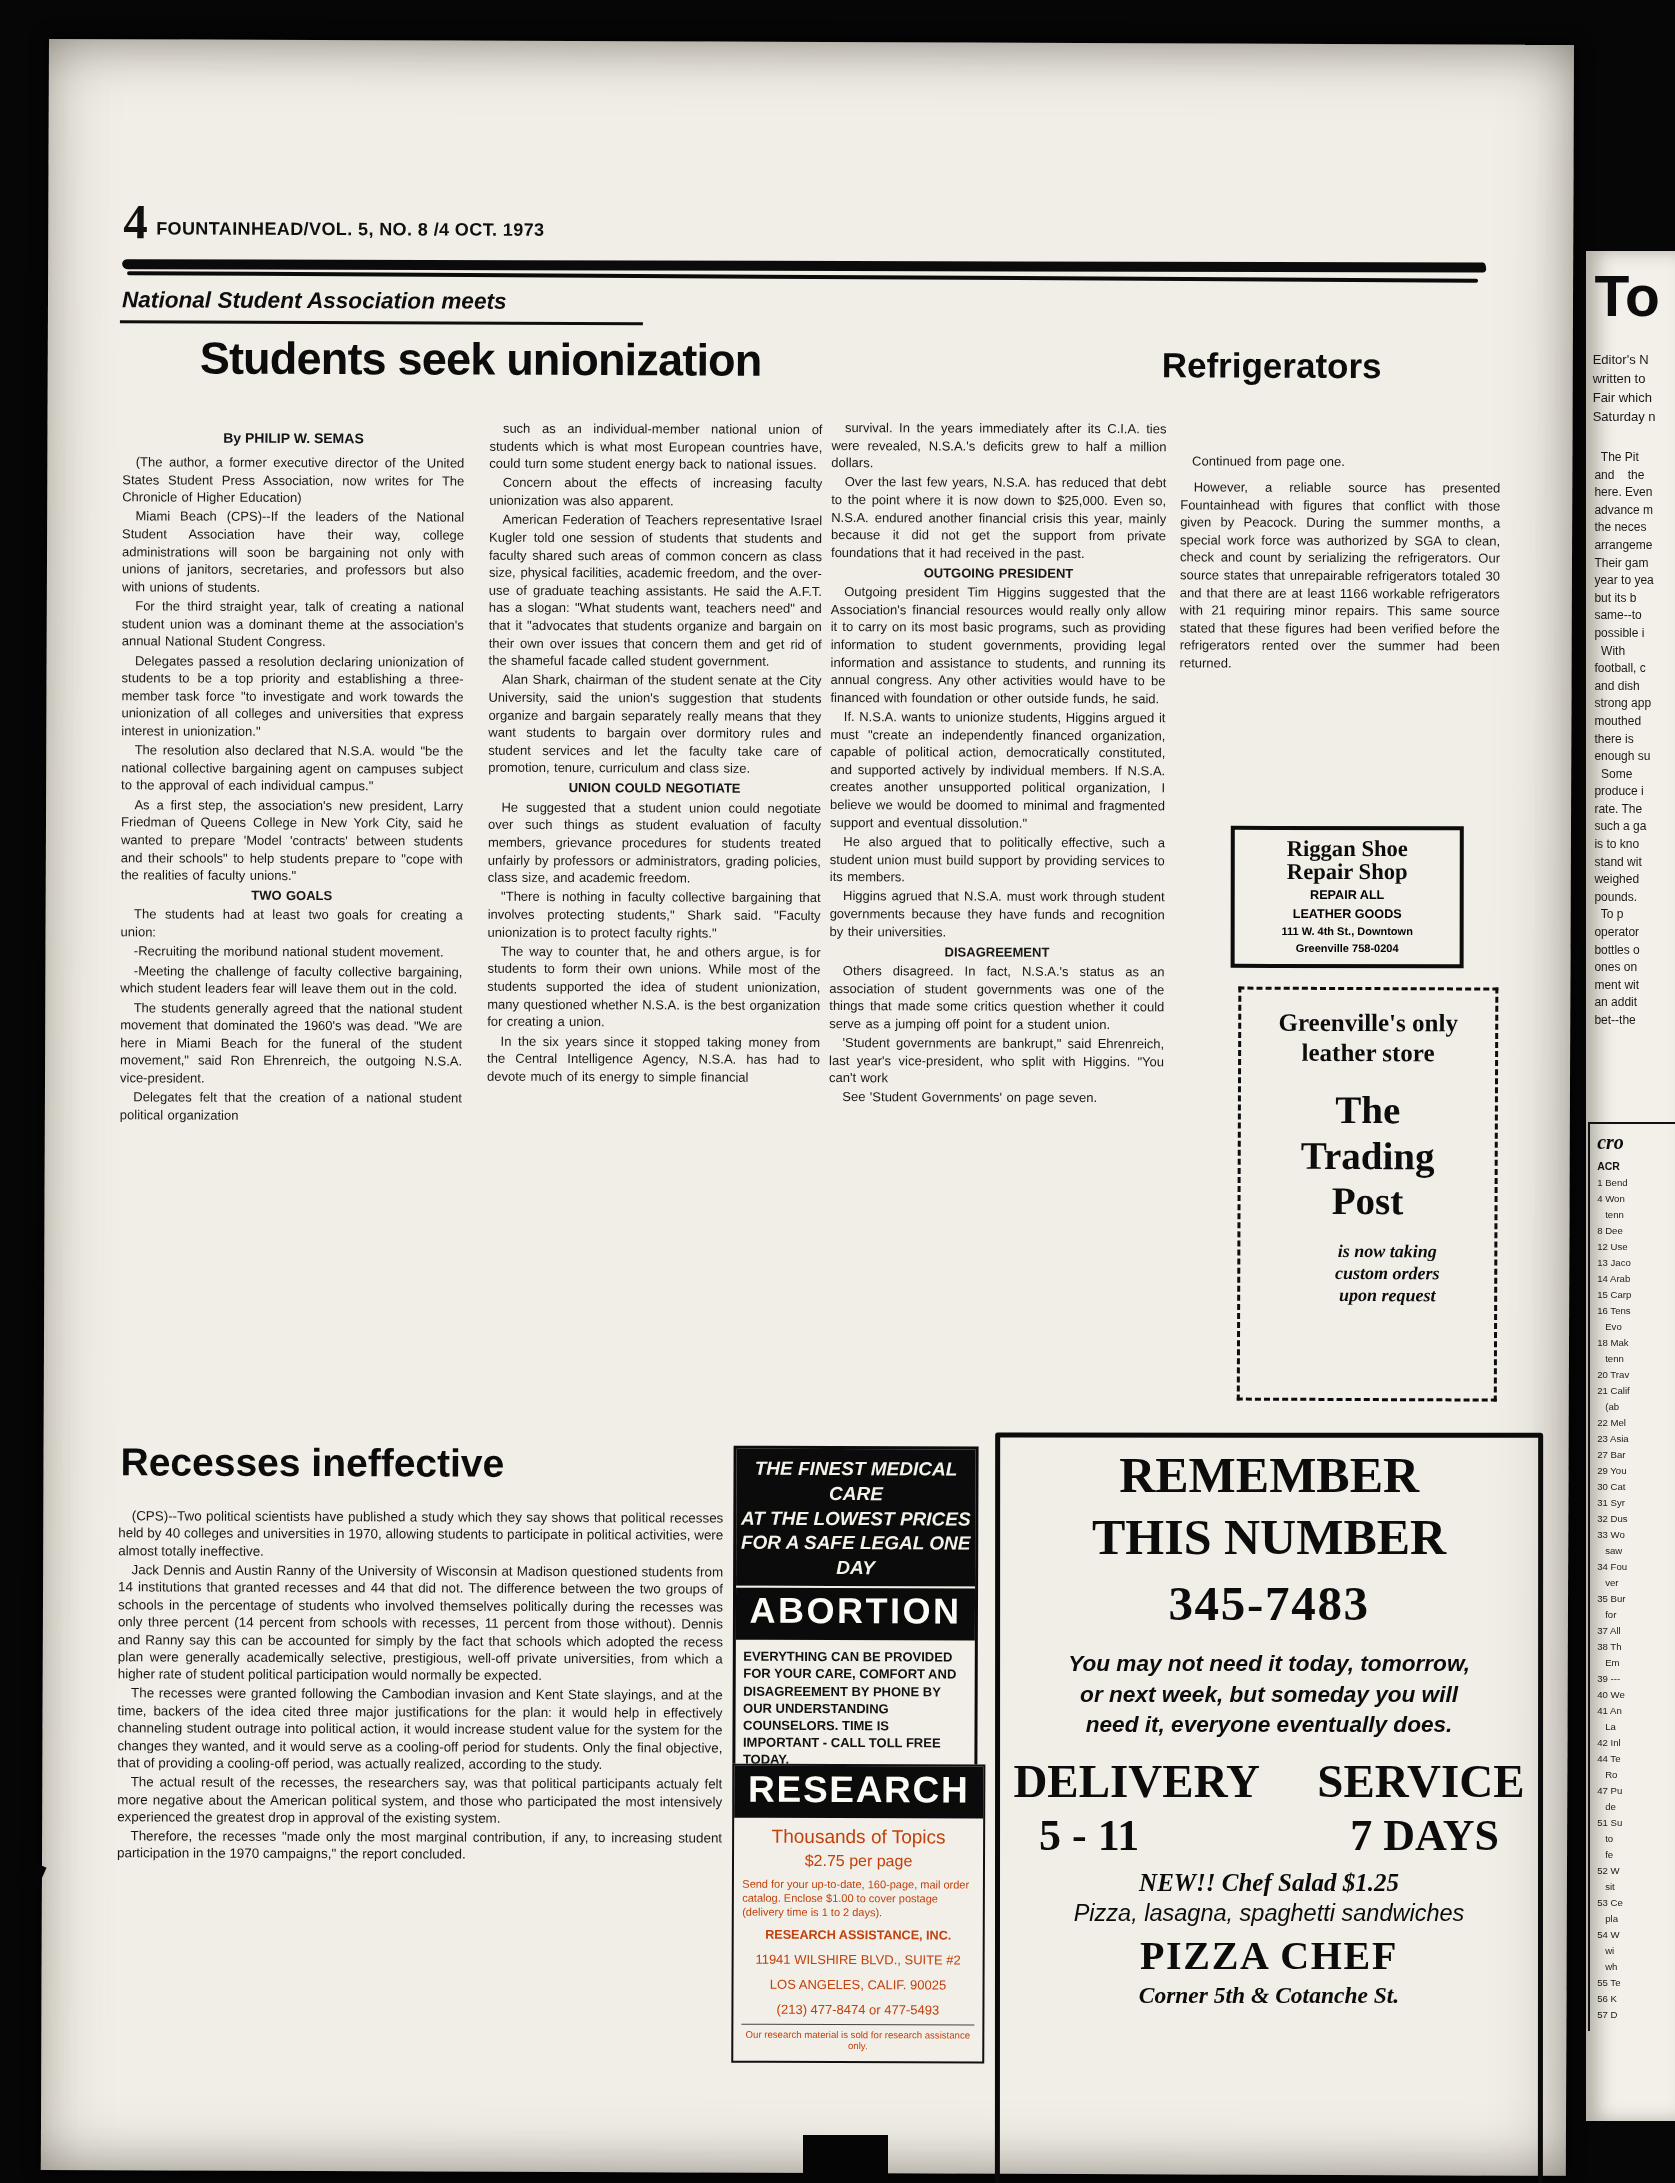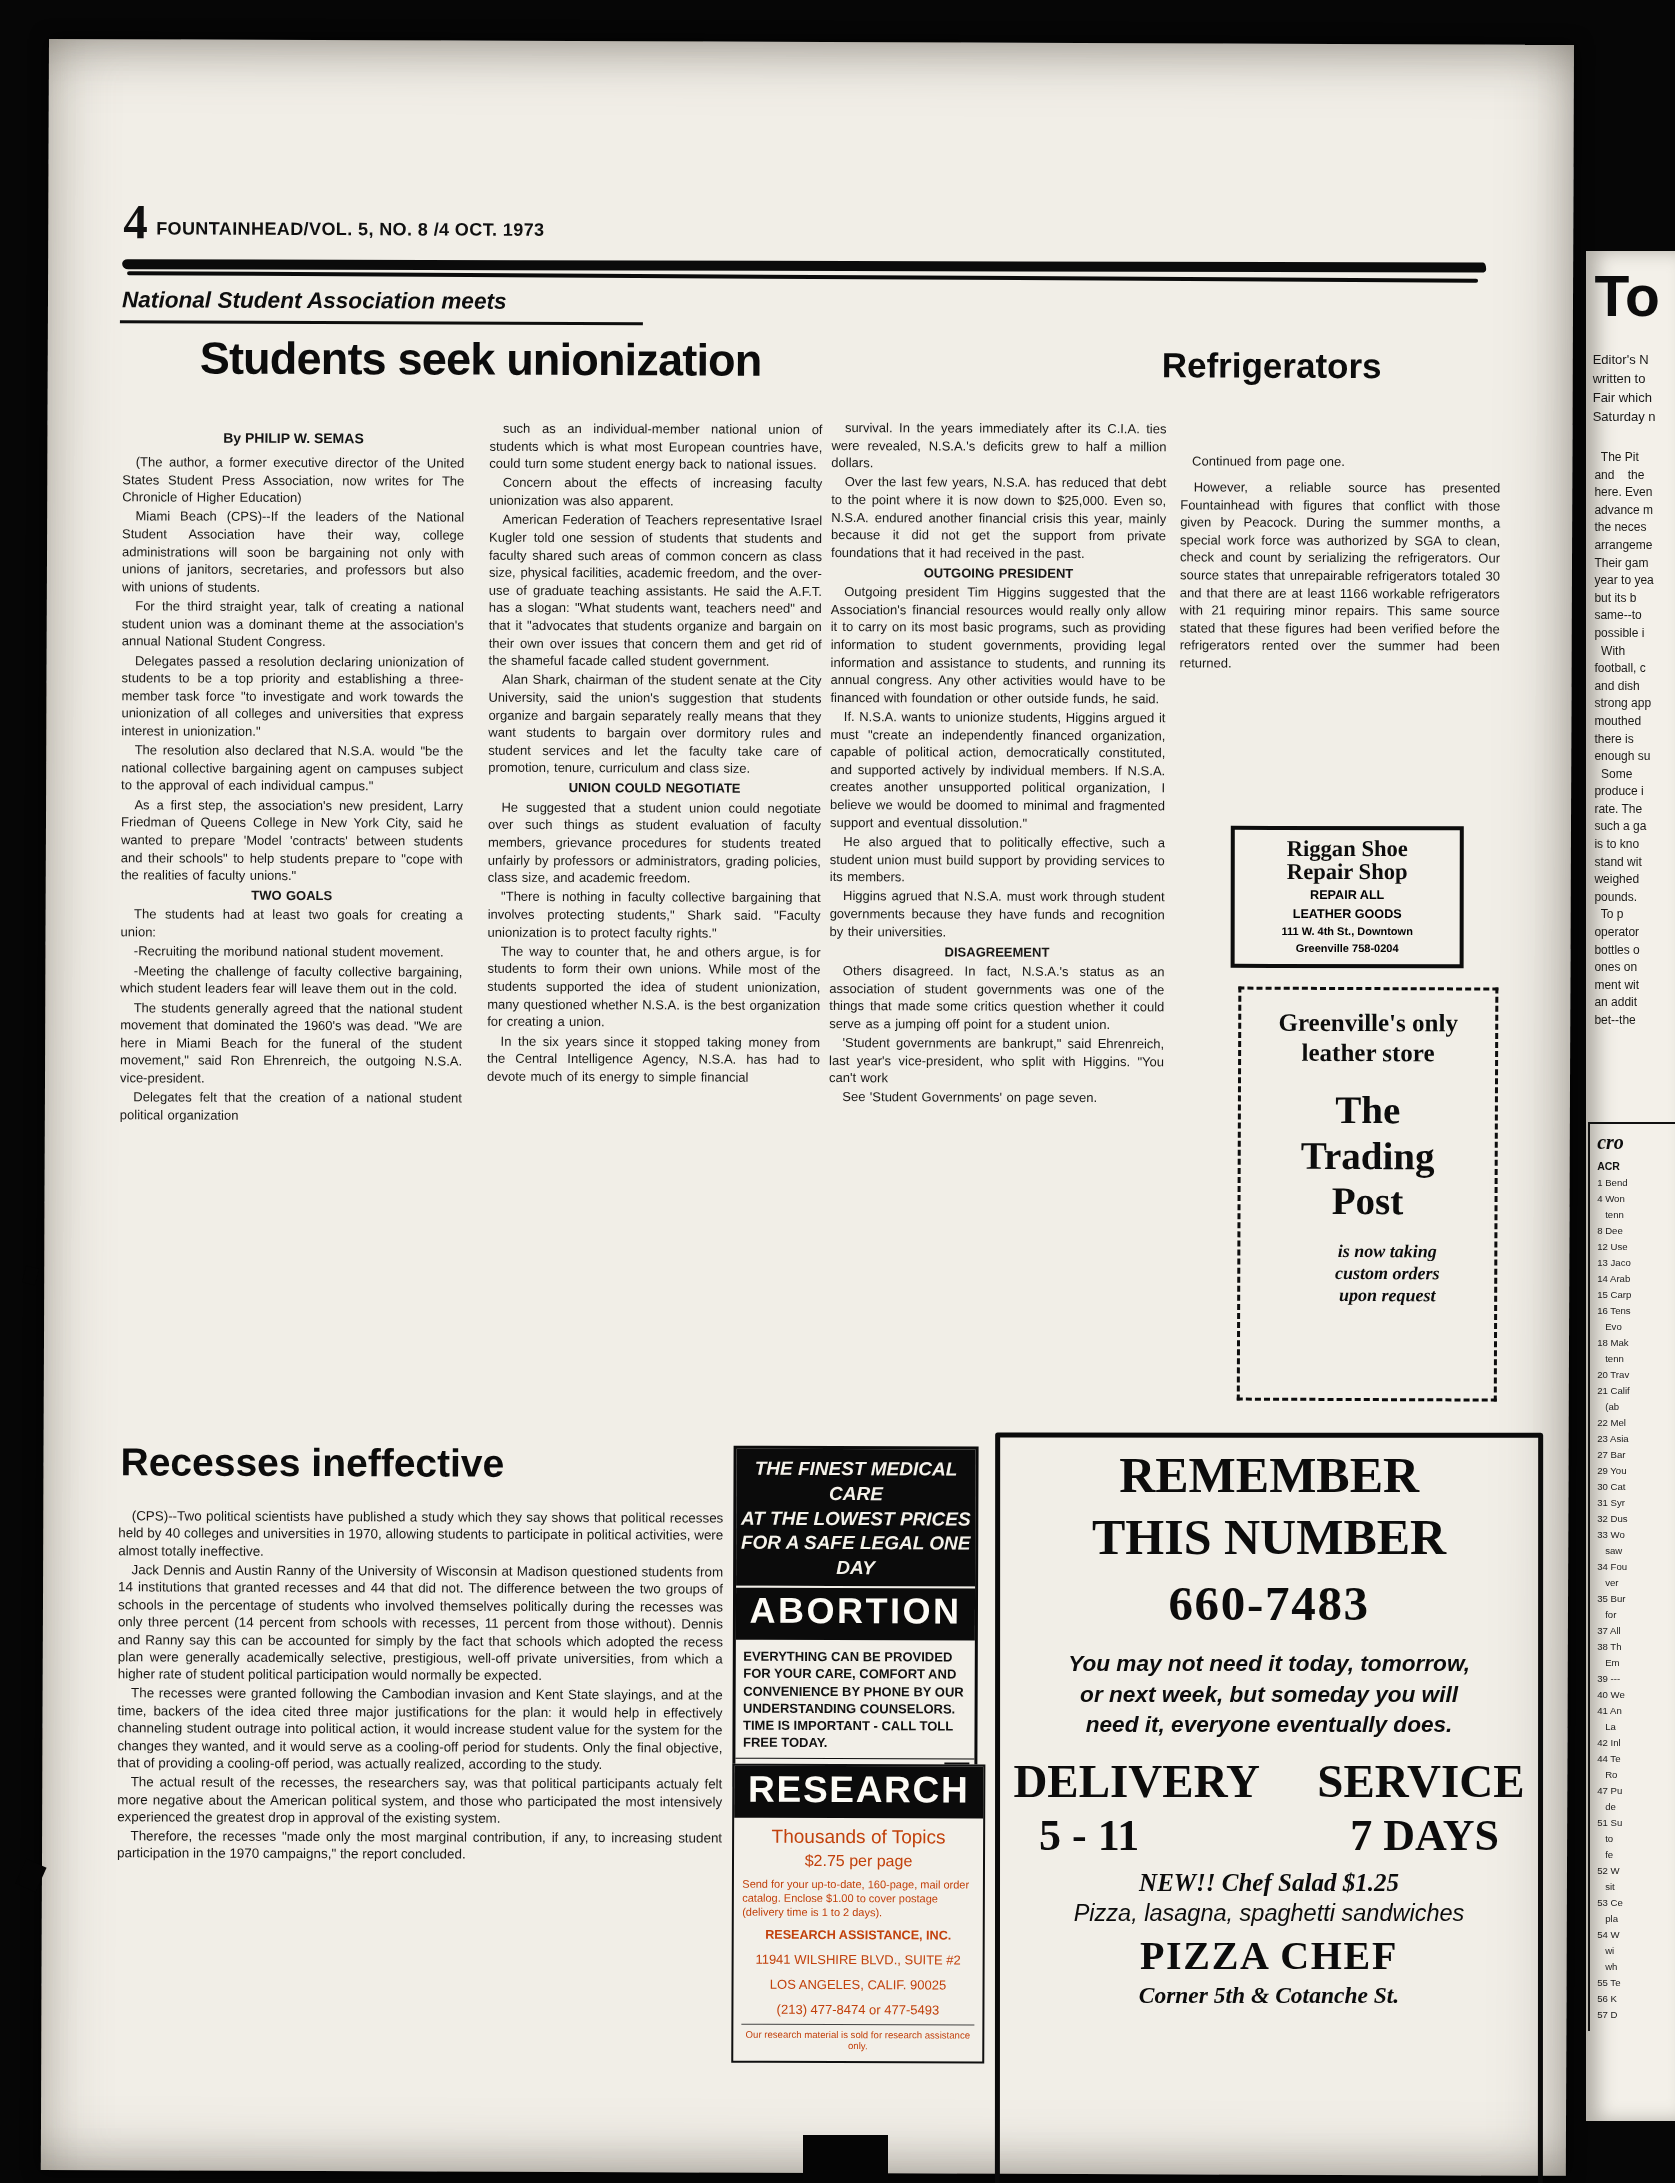--- a/index.html
+++ b/index.html
@@ -220,21 +220,21 @@
         <p class="para">Therefore, the recesses "made only the most marginal contribution, if any, to increasing student participation in the 1970 campaigns," the report concluded.</p>
       </div>
 
     <div class="abortion">
       <div class="ab-top">
         <div>THE FINEST MEDICAL CARE</div>
         <div>AT THE LOWEST PRICES</div>
         <div>FOR A SAFE LEGAL ONE DAY</div>
       </div>
       <div class="ab-word">ABORTION</div>
-      <div class="ab-body">EVERYTHING CAN BE PROVIDED FOR YOUR CARE, COMFORT AND CONVENIENCE BY PHONE BY OUR UNDERSTANDING COUNSELORS. TIME IS IMPORTANT - CALL TOLL FREE TODAY.</div>
+      <div class="ab-body">EVERYTHING CAN BE PROVIDED FOR YOUR CARE, COMFORT AND DISAGREEMENT BY PHONE BY OUR UNDERSTANDING COUNSELORS. TIME IS IMPORTANT - CALL TOLL FREE TODAY.</div>
       <div class="ab-foot">
         <span class="txt">A.I.C. Services 800-523-5308</span>
         <span class="blob"></span>
       </div>
     </div>
 
     <div class="research">
       <div class="re-banner">RESEARCH</div>
       <div class="re-body">
         <div class="re-l1">Thousands of Topics</div>
@@ -244,21 +244,21 @@
         <div class="re-ad">11941 WILSHIRE BLVD., SUITE #2</div>
         <div class="re-ad">LOS ANGELES, CALIF. 90025</div>
         <div class="re-ad">(213) 477-8474 or 477-5493</div>
         <div class="re-disc">Our research material is sold for research assistance only.</div>
       </div>
     </div>
 
     <div class="pizza">
       <div class="pz-remember">REMEMBER</div>
       <div class="pz-remember">THIS  NUMBER</div>
-      <div class="pz-phone">660-7483</div>
+      <div class="pz-phone">345-7483</div>
       <div class="pz-tagline">
           <p class="">You may not need it today, tomorrow,</p>
           <p class="">or next week, but someday you will</p>
           <p class="">need it,  everyone eventually does.</p>
         </div>
       <div class="pz-service">
         <span>DELIVERY</span>
         <span>SERVICE</span>
       </div>
       <div class="pz-hours">

